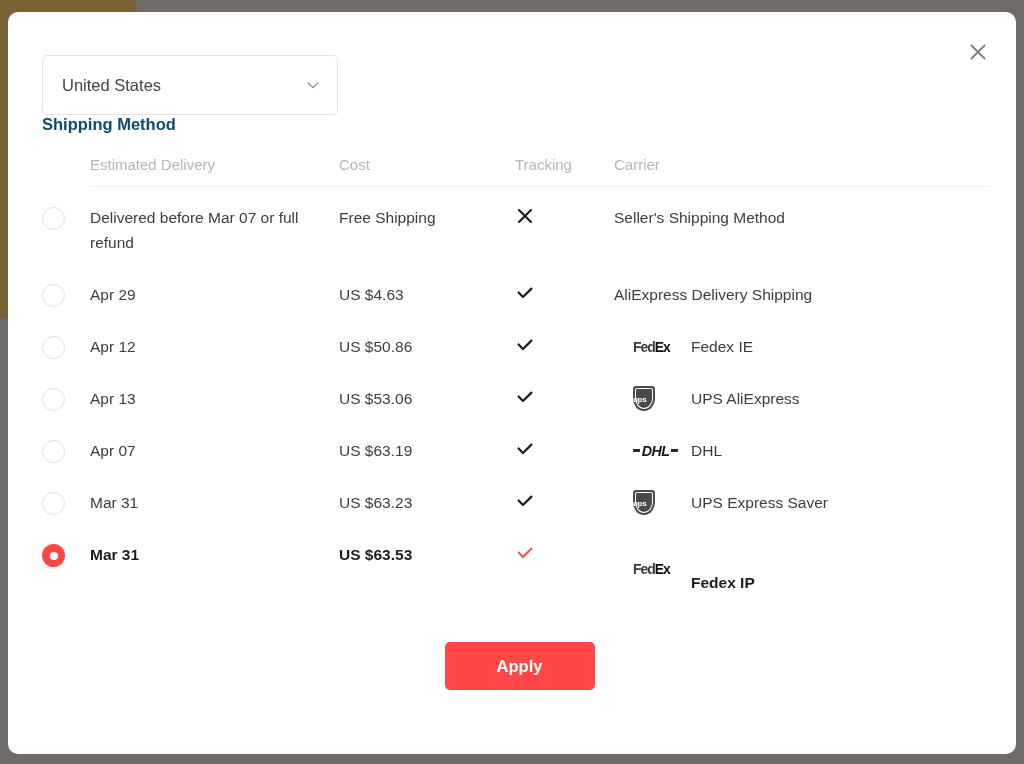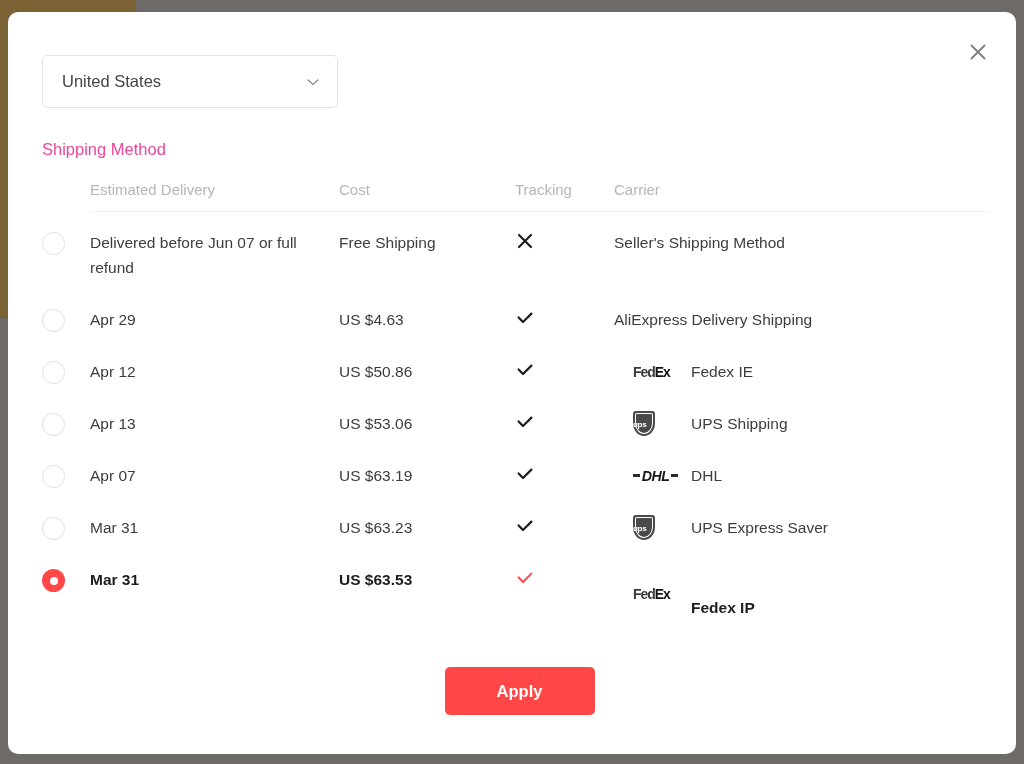--- a/index.html
+++ b/index.html
@@ -61,44 +61,43 @@
   .section-title {
     font-size: 16.5px;
     font-weight: bold;
     color: #1d1d1d;
     letter-spacing: 0.1px;
   }
 
   .country-select {
     margin-top: 17px;
     width: 296px;
-    height: 53px;
+    height: 60px;
     border: 1px solid #e3e3e3;
     border-radius: 5px;
     display: flex;
     align-items: center;
     padding: 0 16px 0 19px;
     cursor: pointer;
     background: #fff;
   }
   .country-select .value {
     flex: 1;
     font-size: 16.5px;
     color: #444444;
   }
   .chev {
     width: 16px; height: 16px;
     display: block;
   }
 
   .shipping-title {
-    margin-top: 32px;
     font-size: 16.5px;
-    font-weight: normal;
-    color: #ec4899;
+    font-weight: bold;
+    color: #0c4a6e;
   }
 
   
   .ship-table {
     margin-top: 22px;
     width: 955px;
   }
 
   .row {
     display: flex;
@@ -298,21 +297,21 @@
         <div class="col-carrier head-cell">Carrier</div>
       </div>
 
       <div class="divider"></div>
 
       <div id="rows-host">
           <div class="row data-row">
             <div class="col-radio">
               <span class="radio"></span>
             </div>
-            <div class="col-date cell-text">Delivered before Jun 07 or full refund</div>
+            <div class="col-date cell-text">Delivered before Mar 07 or full refund</div>
             <div class="col-cost cell-text">Free Shipping</div>
             <div class="col-track">
               <svg class="track-icon" width="20" height="20" viewBox="0 0 20 20">
                 <path d="M4 4 L16 16 M16 4 L4 16" stroke="#1d1d1d" stroke-width="2.2" stroke-linecap="round"></path>
               </svg>
             </div>
             <div class="col-carrier">
               <span class="carrier-name">Seller's Shipping Method</span>
             </div>
           </div>
@@ -359,21 +358,21 @@
               <svg class="track-icon" width="20" height="20" viewBox="0 0 20 20">
                 <path d="M3.6 9.4 L8 14 L16.4 5.6" fill="none" stroke="#1d1d1d" stroke-width="2.2" stroke-linecap="round" stroke-linejoin="round"></path>
               </svg>
             </div>
             <div class="col-carrier">
               <span class="logo-slot">
                 <span class="logo-ups">
                   <span>ups</span>
                 </span>
               </span>
-              <span class="carrier-name">UPS Shipping</span>
+              <span class="carrier-name">UPS AliExpress</span>
             </div>
           </div>
           <div class="row data-row">
             <div class="col-radio">
               <span class="radio"></span>
             </div>
             <div class="col-date cell-text">Apr 07</div>
             <div class="col-cost cell-text">US $63.19</div>
             <div class="col-track">
               <svg class="track-icon" width="20" height="20" viewBox="0 0 20 20">

